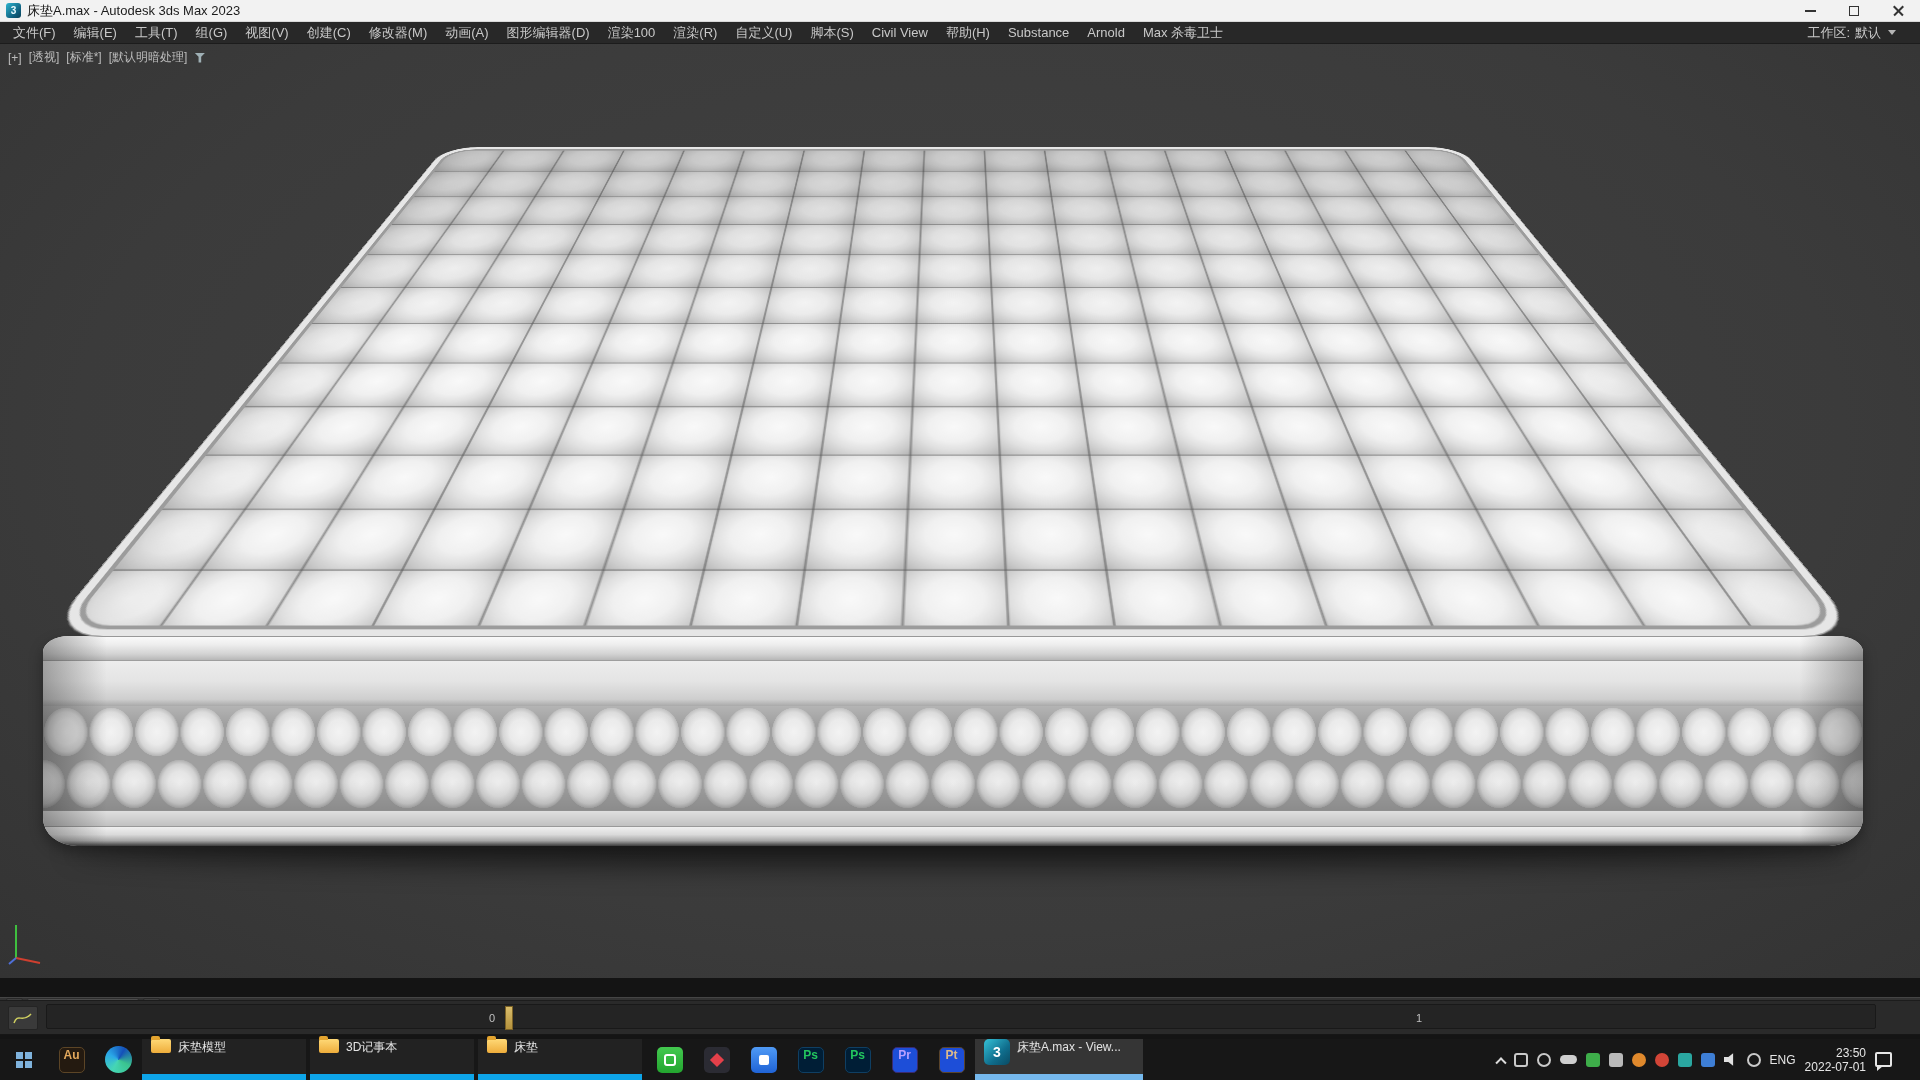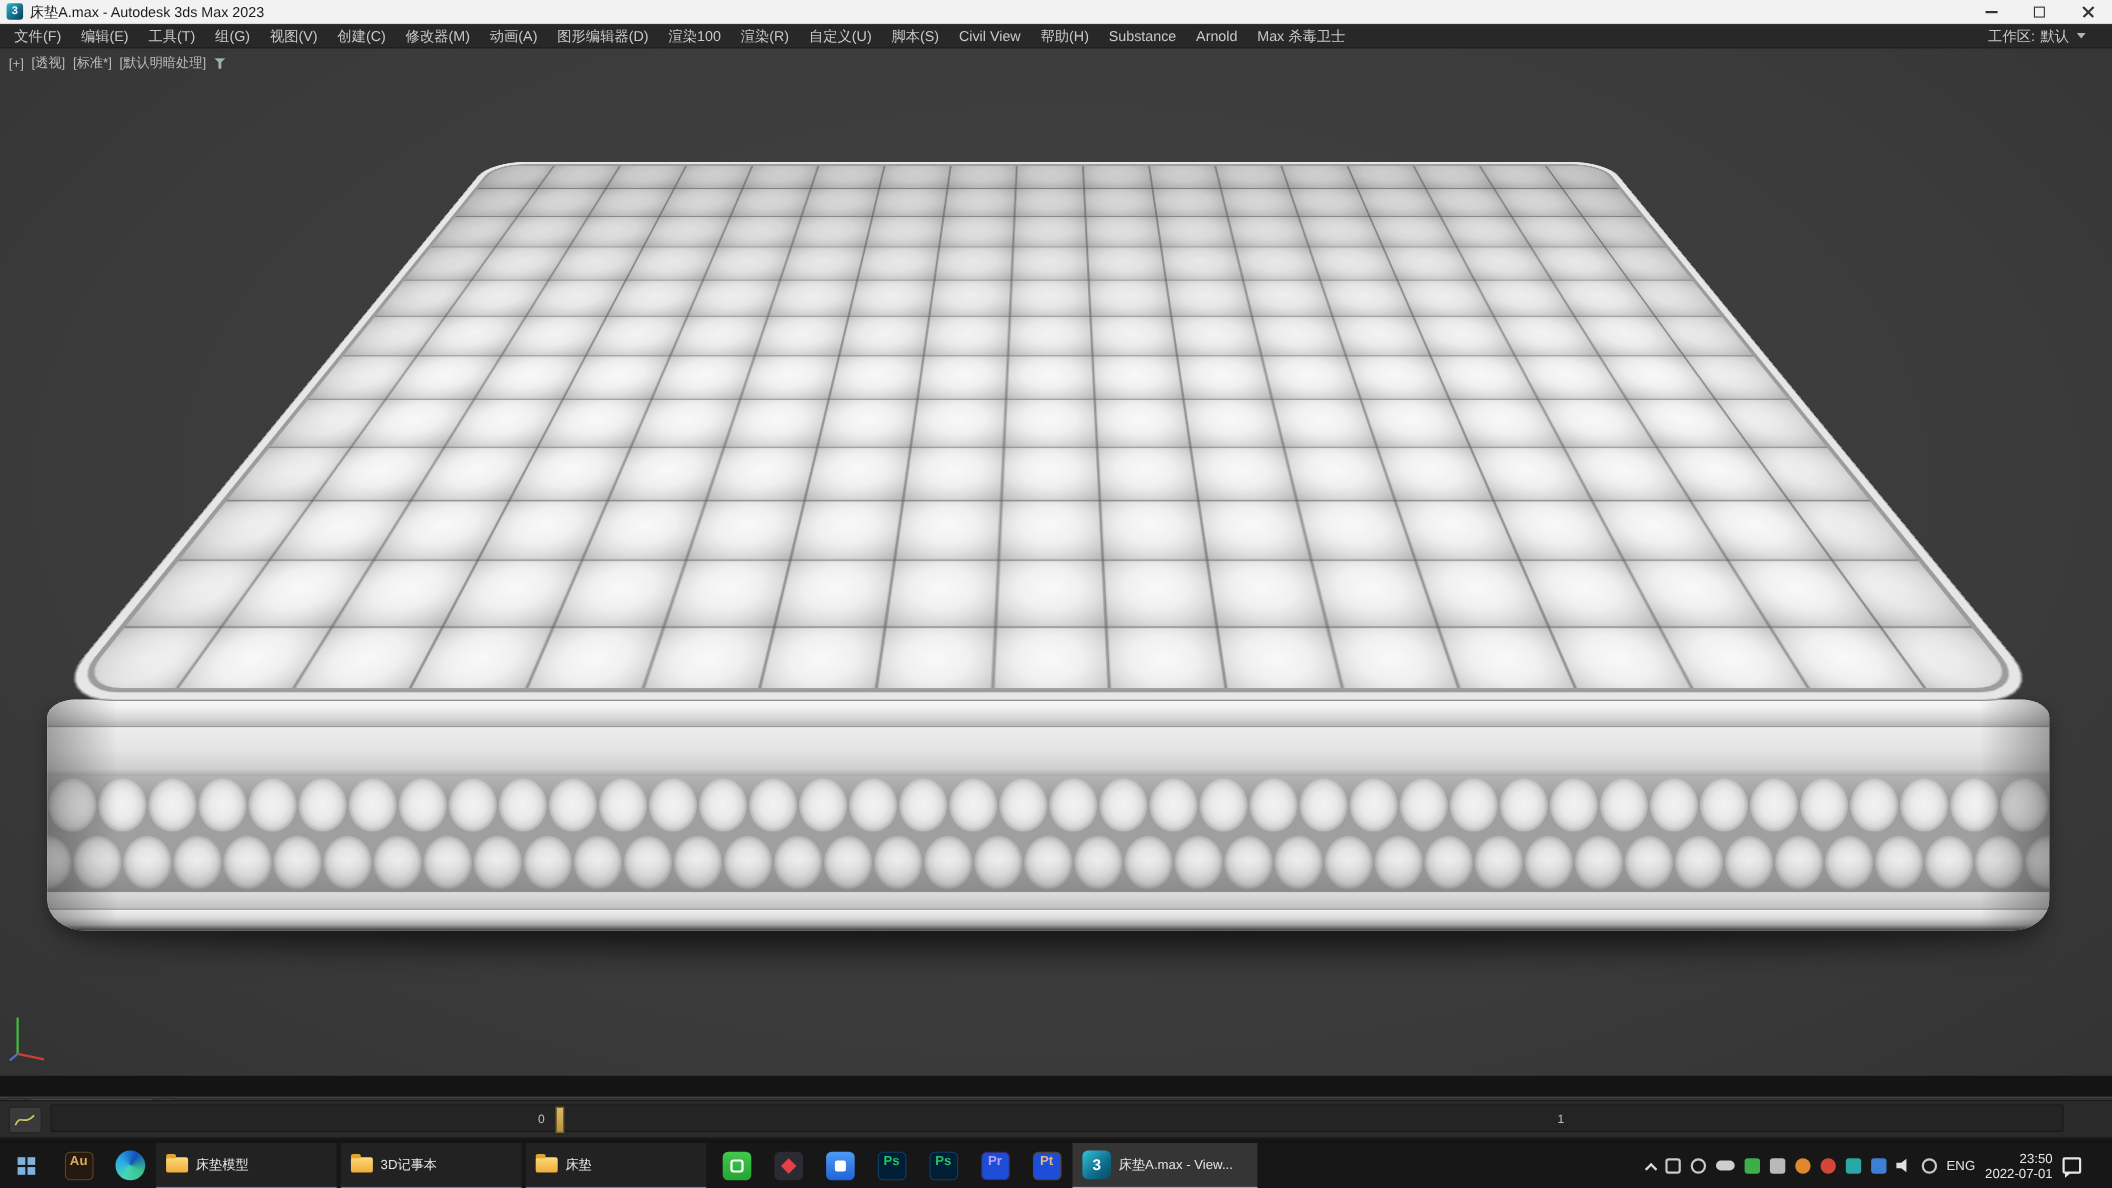--- a/index.html
+++ b/index.html
@@ -118,22 +118,22 @@
   .ico-dict{width:26px;height:26px;border-radius:5px;background:#2b2b33;position:relative}
   .ico-dict::after{content:"";position:absolute;left:8px;top:8px;width:10px;height:10px;background:#e4404a;transform:rotate(45deg)}
   .ico-blue{width:26px;height:26px;border-radius:5px;background:linear-gradient(180deg,#4f9af5,#1f63d6);position:relative}
   .ico-blue::after{content:"";position:absolute;inset:8px;background:#fff;border-radius:2px}
   .ico-ps{background:#001e36;color:#22c55e;border:1px solid #0f3f63}
   .ico-pr{background:#1d4ed8;color:#b8a1ff;border:1px solid #3a2a6e}
   .ico-pt{background:#1d4ed8;color:#dcb98a;border:1px solid #5a442a}
   .ico-max{width:26px;height:26px;border-radius:5px;
     background:linear-gradient(135deg,#35c2d8 0%,#0f6d8c 60%,#0a4a63 100%);
     color:#fff;font-weight:bold;font-size:14px;display:flex;align-items:center;justify-content:center}
-  .tb-win-btn{height:100%;display:flex;align-items:center;gap:7px;padding:0 9px;width:164px;
-    background:rgba(255,255,255,.05);border-bottom:1px solid #0ea5e9;margin-right:4px}
+  .tb-win-btn{height:100%;display:flex;align-items:flex-start;gap:7px;padding:0 9px;width:164px;
+    background:rgba(255,255,255,.05);border-bottom:6px solid #0ea5e9;margin-right:4px}
   .tb-win-btn.active{background:rgba(255,255,255,.13);border-bottom-color:#76b9ed;width:168px}
   .tb-label{font-size:12px;color:#e3e3e3;white-space:nowrap;overflow:hidden;text-overflow:ellipsis}
   .folder-ico{position:relative;width:20px;height:14px;flex:0 0 auto;
     background:linear-gradient(180deg,#ffd977,#eead3b);border-radius:2px}
   .folder-ico::before{content:"";position:absolute;left:0;top:-3px;width:9px;height:4px;background:#e3a42f;border-radius:2px 2px 0 0}
 
   .tray{margin-left:auto;display:flex;align-items:center;gap:9px;padding-right:28px;color:#e6e6e6}
   .chev{width:8px;height:8px;border-left:2px solid #dcdcdc;border-top:2px solid #dcdcdc;transform:rotate(45deg) translate(2px,2px)}
   .tmini{width:14px;height:14px;flex:0 0 auto}
   .t-outline{border:2px solid #c9c9c9;border-radius:3px}

